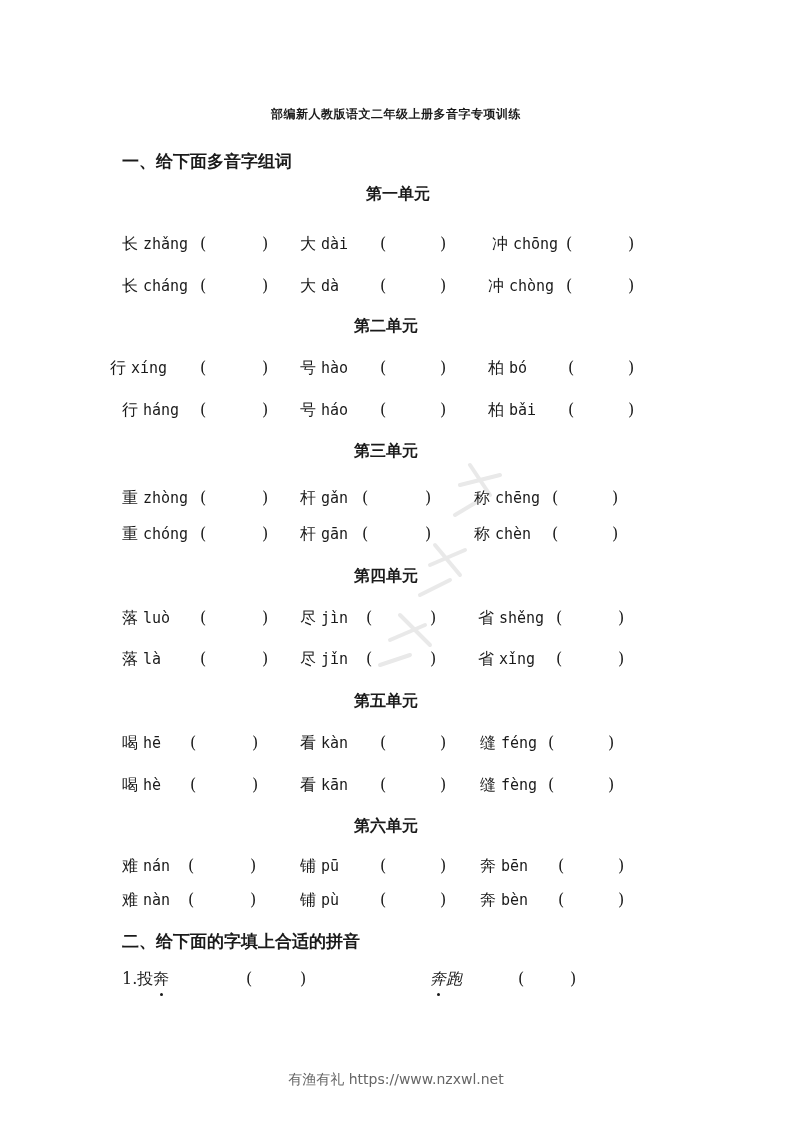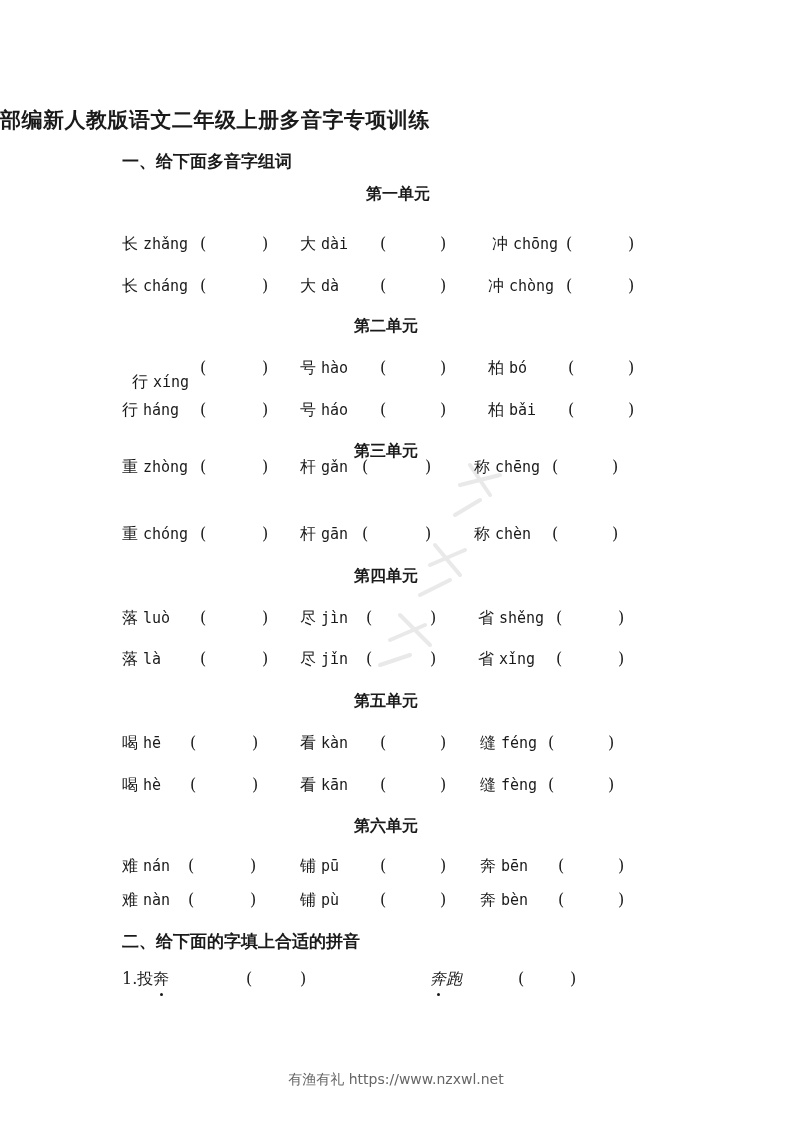--- a/index.html
+++ b/index.html
@@ -3,21 +3,21 @@
   <meta charset="utf-8">
   <style>
     html, body { margin: 0; padding: 0; background: #ffffff; }
     body {
       width: 792px; height: 1122px; position: relative; overflow: hidden;
       font-family: "DejaVu Serif", "Liberation Serif", serif;
       color: #1a1a1a;
     }
     .title {
       position: absolute; left: 0; width: 792px; top: 106px;
-      text-align: left; font-size: 21px; font-weight: bold; letter-spacing: 0.5px;
+      text-align: center; font-size: 12px; font-weight: bold; letter-spacing: 0.5px;
     }
     .section {
       position: absolute; left: 122px; font-size: 17px; font-weight: bold;
     }
     .unit {
       position: absolute; left: 0; width: 772px; text-align: center;
       font-size: 16px; font-weight: bold;
     }
     .row { position: absolute; left: 0; width: 627px; height: 24px; font-size: 16px; }
     .cell { position: absolute; top: 0; white-space: nowrap; }
@@ -72,21 +72,21 @@
       <span class="paren" style="left: 380px;">(</span>
       <span class="blank" style="left: 392px; width: 44px;"></span>
       <span class="paren" style="left: 440px;">)</span>
       <span class="cell" style="left: 488px;"><span class="char">冲</span><span class="pinyin">chòng</span></span>
       <span class="paren" style="left: 566px;">(</span>
       <span class="blank" style="left: 578px; width: 46px;"></span>
       <span class="paren" style="left: 628px;">)</span>
     </div>
     <div class="unit" style="top: 316px;">第二单元</div>
     <div class="row" style="top: 358px;">
-      <span class="cell" style="left: 132px; margin-top: 14px;"><span class="char">行</span><span class="pinyin">xíng</span></span>
+      <span class="cell" style="left: 110px;"><span class="char">行</span><span class="pinyin">xíng</span></span>
       <span class="paren" style="left: 200px;">(</span>
       <span class="blank" style="left: 212px; width: 46px;"></span>
       <span class="paren" style="left: 262px;">)</span>
       <span class="cell" style="left: 300px;"><span class="char">号</span><span class="pinyin">hào</span></span>
       <span class="paren" style="left: 380px;">(</span>
       <span class="blank" style="left: 392px; width: 44px;"></span>
       <span class="paren" style="left: 440px;">)</span>
       <span class="cell" style="left: 488px;"><span class="char">柏</span><span class="pinyin">bó</span></span>
       <span class="paren" style="left: 568px;">(</span>
       <span class="blank" style="left: 580px; width: 44px;"></span>
@@ -100,21 +100,21 @@
       <span class="cell" style="left: 300px;"><span class="char">号</span><span class="pinyin">háo</span></span>
       <span class="paren" style="left: 380px;">(</span>
       <span class="blank" style="left: 392px; width: 44px;"></span>
       <span class="paren" style="left: 440px;">)</span>
       <span class="cell" style="left: 488px;"><span class="char">柏</span><span class="pinyin">bǎi</span></span>
       <span class="paren" style="left: 568px;">(</span>
       <span class="blank" style="left: 580px; width: 44px;"></span>
       <span class="paren" style="left: 628px;">)</span>
     </div>
     <div class="unit" style="top: 441px;">第三单元</div>
-    <div class="row" style="top: 457px;">
+    <div class="row" style="top: 488px;">
       <span class="cell" style="left: 122px;"><span class="char">重</span><span class="pinyin">zhòng</span></span>
       <span class="paren" style="left: 200px;">(</span>
       <span class="blank" style="left: 212px; width: 46px;"></span>
       <span class="paren" style="left: 262px;">)</span>
       <span class="cell" style="left: 300px;"><span class="char">杆</span><span class="pinyin">gǎn</span></span>
       <span class="paren" style="left: 362px;">(</span>
       <span class="blank" style="left: 374px; width: 47px;"></span>
       <span class="paren" style="left: 425px;">)</span>
       <span class="cell" style="left: 474px;"><span class="char">称</span><span class="pinyin">chēng</span></span>
       <span class="paren" style="left: 552px;">(</span>

